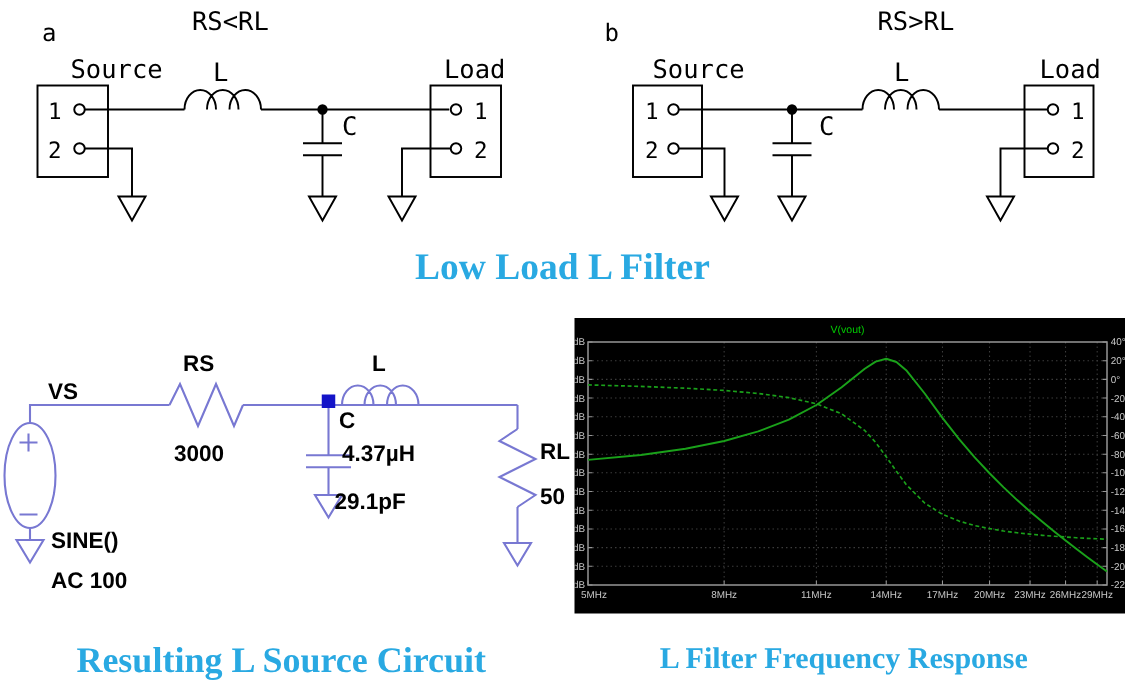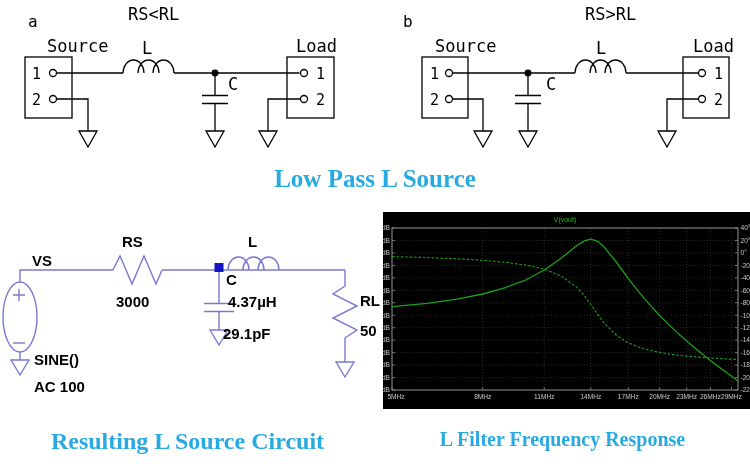--- a/index.html
+++ b/index.html
@@ -83,21 +83,21 @@
         <circle cx="327" cy="73" r="3.5"></circle>
         <text x="339" y="79" font-size="15" stroke="none" fill="#000">1</text>
         <circle cx="327" cy="99" r="3.5"></circle>
         <text x="339" y="105" font-size="15" stroke="none" fill="#000">2</text>
         <path d="M323.5,99 H292 V131"></path>
         <path d="M283,131 H301 L292,147 Z"></path>
       </g>
     </svg>
   </div>
 
-  <div class="cap-cyan" id="low-pass-title">Low Pass L Source</div>
+  <div class="cap-cyan" id="low-pass-title">Low Load L Filter</div>
 
   <div id="spice">
     <svg width="383" height="205" viewBox="0 0 383 205">
       <g stroke="#7878d2" stroke-width="1.4" fill="none">
         <ellipse cx="20" cy="109" rx="17" ry="35"></ellipse>
         <path d="M13,87 H25 M19,81 V93"></path>
         <path d="M13,135 H25"></path>
         <path d="M20,74 V62 H113"></path>
         <polyline points="113,62 120,48 132,76 144,48 156,76 162,62"></polyline>
         <path d="M162,62 H345"></path>

